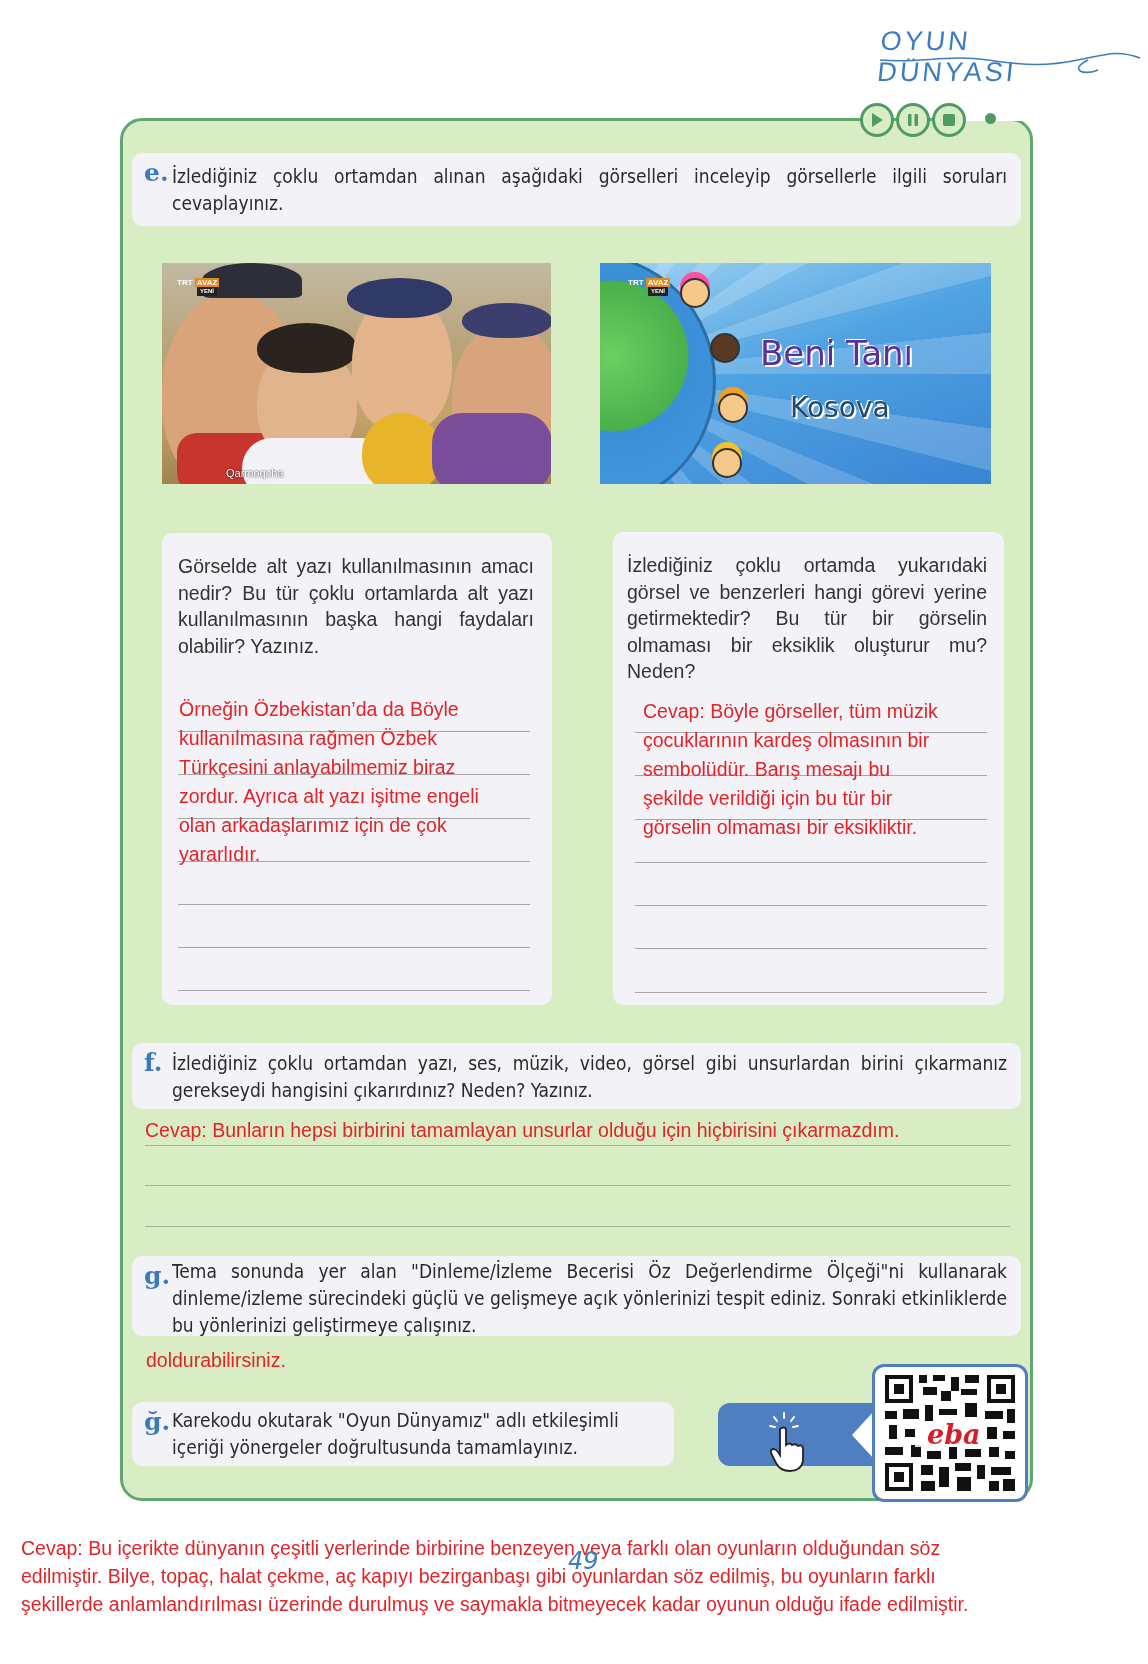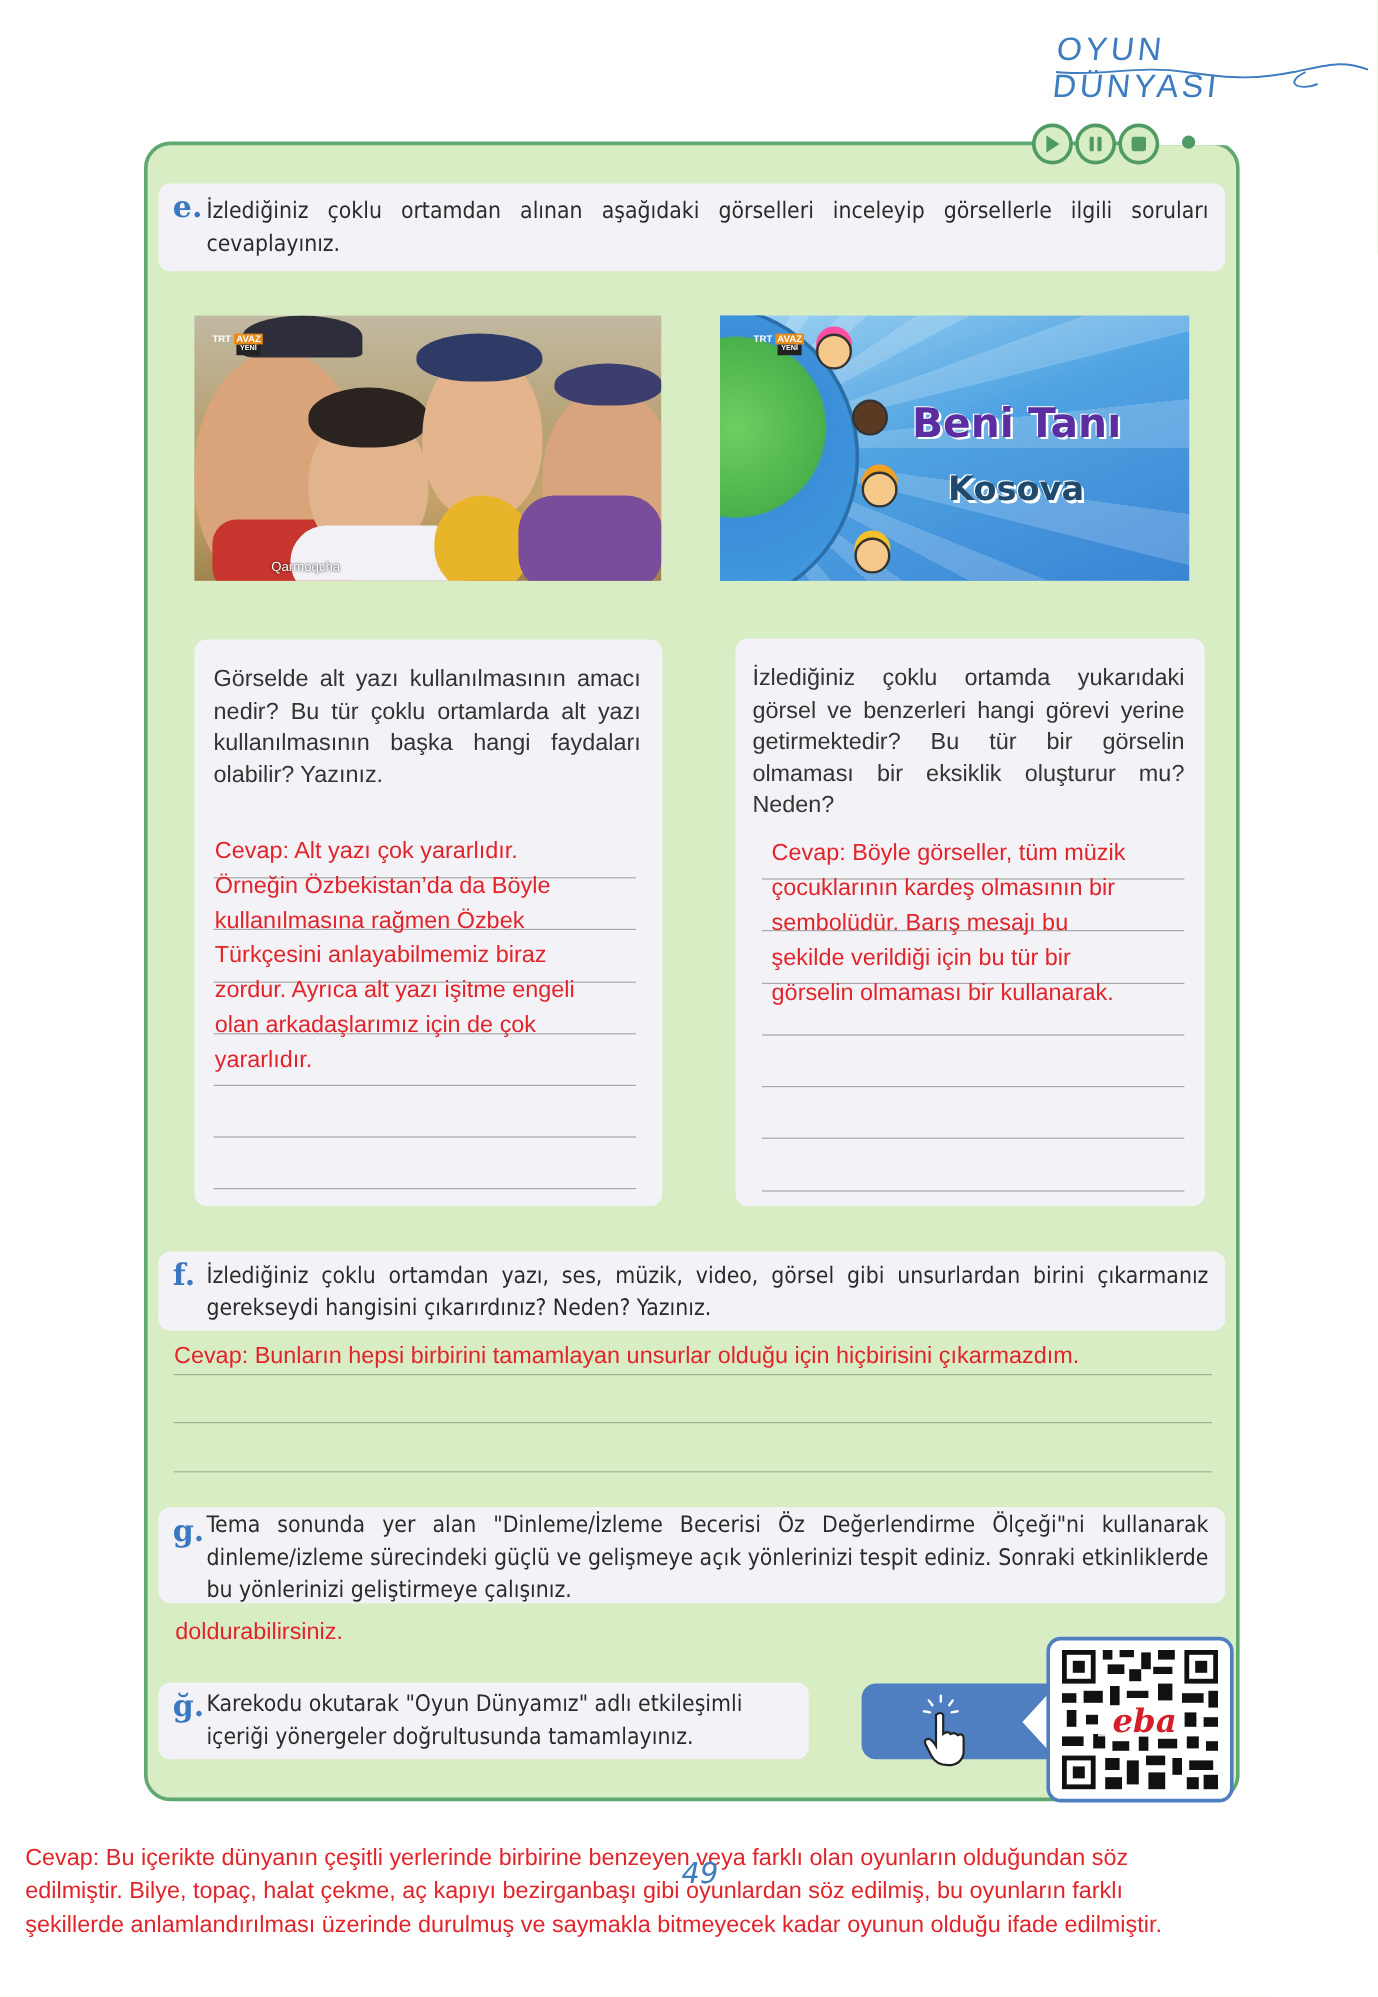--- a/index.html
+++ b/index.html
@@ -24,21 +24,21 @@
   .img2{left:600px;top:263px;width:391px;height:221px;background:linear-gradient(160deg,#9fd3f2 0%,#4fa3e2 45%,#3a84d4 100%);}
   .rays{position:absolute;inset:0;background:repeating-conic-gradient(from 0deg at 0% 50%,rgba(255,255,255,0.18) 0deg 6deg,rgba(255,255,255,0) 6deg 14deg);}
   .globe{position:absolute;left:-140px;top:-10px;width:250px;height:250px;border-radius:50%;background:radial-gradient(circle at 60% 40%,#6ccf62 0%,#4ab04a 35%,#3a8fd8 36%,#4aa2e4 100%);border:3px solid #2c6ea8;}
   .kid{position:absolute;width:26px;height:26px;border-radius:50%;border:2px solid #333;}
   .tv-logo{position:absolute;font-family:"Liberation Sans",sans-serif;font-size:8px;font-weight:bold;color:#fff;line-height:9px;}
   .tv-logo .avaz{background:#e68a1c;padding:0 2px;}
   .tv-logo .yeni{display:block;background:#222;margin-left:20px;width:20px;text-align:center;font-size:6px;}
   .subtitle{position:absolute;left:100px;top:183px;width:200px;text-align:center;color:#fff;font-family:"Liberation Sans",sans-serif;font-size:14px;line-height:15px;text-shadow:0 0 2px #000,0 0 2px #000;margin-top:47px;}
   .watermark{position:absolute;left:20px;bottom:5px;color:#fff;font-family:"Liberation Sans",sans-serif;font-size:11px;text-shadow:0 0 2px #000;padding-left:44px;}
   .photo-shape{position:absolute;border-radius:50% 50% 45% 45%;}
-  .cartoon-title{position:absolute;font-family:"DejaVu Sans",sans-serif;font-weight:bold;}
+  .cartoon-title{position:absolute;font-family:"DejaVu Sans",sans-serif;font-weight:normal;}
   
   .card{background:#f3f2f6;border-radius:10px;box-sizing:border-box;}
   .card-q{position:absolute;color:#333;font-family:"Liberation Sans",sans-serif;font-size:19.5px;line-height:26.5px;text-align:justify;}
   .ans{color:#e2242a;font-family:"Liberation Sans",sans-serif;font-size:19.5px;}
   .rule{position:absolute;height:1px;background:#a8a8a8;}
   .rule-g{position:absolute;height:1px;background:#9cb595;}
   
   .qr-tab{left:718px;top:1403px;width:160px;height:63px;background:#4f7ec1;border-radius:12px 0 0 12px;}
   .qr-frame{left:872px;top:1364px;width:156px;height:138px;background:#fff;border:3px solid #4f7ec1;border-radius:12px;box-sizing:border-box;}
   .qr-notch{left:852px;top:1411px;width:0;height:0;border-top:24px solid transparent;border-bottom:24px solid transparent;border-right:22px solid #fff;}
@@ -122,21 +122,20 @@
 <div class="abs card" style="left:162px;top:533px;width:390px;height:472px;">
   <div class="card-q" style="left:16px;top:20px;width:356px;">Görselde alt yazı kullanılmasının amacı nedir? Bu tür çoklu ortamlarda alt yazı kullanılmasının başka hangi faydaları olabilir? Yazınız.</div>
   <div class="rule" style="left:16px;top:198px;width:352px;"></div>
   <div class="rule" style="left:16px;top:241px;width:352px;"></div>
   <div class="rule" style="left:16px;top:285px;width:352px;"></div>
   <div class="rule" style="left:16px;top:328px;width:352px;"></div>
   <div class="rule" style="left:16px;top:371px;width:352px;"></div>
   <div class="rule" style="left:16px;top:414px;width:352px;"></div>
   <div class="rule" style="left:16px;top:457px;width:352px;"></div>
   <div class="abs ans" style="left:17px;top:162px;line-height:29px;">
-    <div>Cevap: Alt yazı çok yararlıdır.</div>
     <div>Örneğin Özbekistan’da da Böyle</div>
     <div>kullanılmasına rağmen Özbek</div>
     <div>Türkçesini anlayabilmemiz biraz</div>
     <div>zordur. Ayrıca alt yazı işitme engeli</div>
     <div>olan arkadaşlarımız için de çok</div>
     <div>yararlıdır.</div>
   </div>
 </div>
 
 <div class="abs card" style="left:600px;top:532px;width:391px;height:473px;margin-left:13px;">
@@ -146,21 +145,21 @@
   <div class="rule" style="left:22px;top:287px;width:352px;"></div>
   <div class="rule" style="left:22px;top:330px;width:352px;"></div>
   <div class="rule" style="left:22px;top:373px;width:352px;"></div>
   <div class="rule" style="left:22px;top:416px;width:352px;"></div>
   <div class="rule" style="left:22px;top:460px;width:352px;"></div>
   <div class="abs ans" style="left:30px;top:165px;line-height:29px;">
     <div>Cevap: Böyle görseller, tüm müzik</div>
     <div>çocuklarının kardeş olmasının bir</div>
     <div>sembolüdür. Barış mesajı bu</div>
     <div>şekilde verildiği için bu tür bir</div>
-    <div>görselin olmaması bir kullanarak.</div>
+    <div>görselin olmaması bir eksikliktir.</div>
   </div>
 </div>
 
 <div class="abs qbox" style="left:132px;top:1043px;width:889px;height:66px;">
   <span class="qletter">f.</span>
   <span class="qtext" style="top:7px;">İzlediğiniz çoklu ortamdan yazı, ses, müzik, video, görsel gibi unsurlardan birini çıkarmanız gerekseydi hangisini çıkarırdınız? Neden? Yazınız.</span>
 </div>
 <div class="abs ans" style="left:145px;top:1119px;">Cevap: Bunların hepsi birbirini tamamlayan unsurlar olduğu için hiçbirisini çıkarmazdım.</div>
 <div class="rule-g" style="left:145px;top:1145px;width:865px;"></div>
 <div class="rule-g" style="left:145px;top:1185px;width:865px;"></div>

